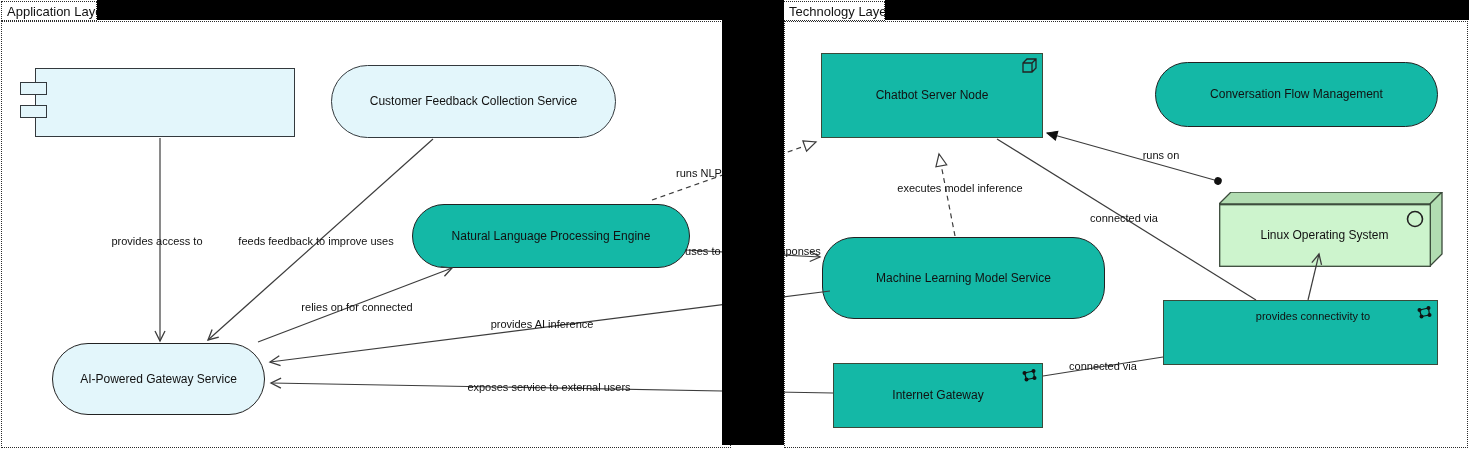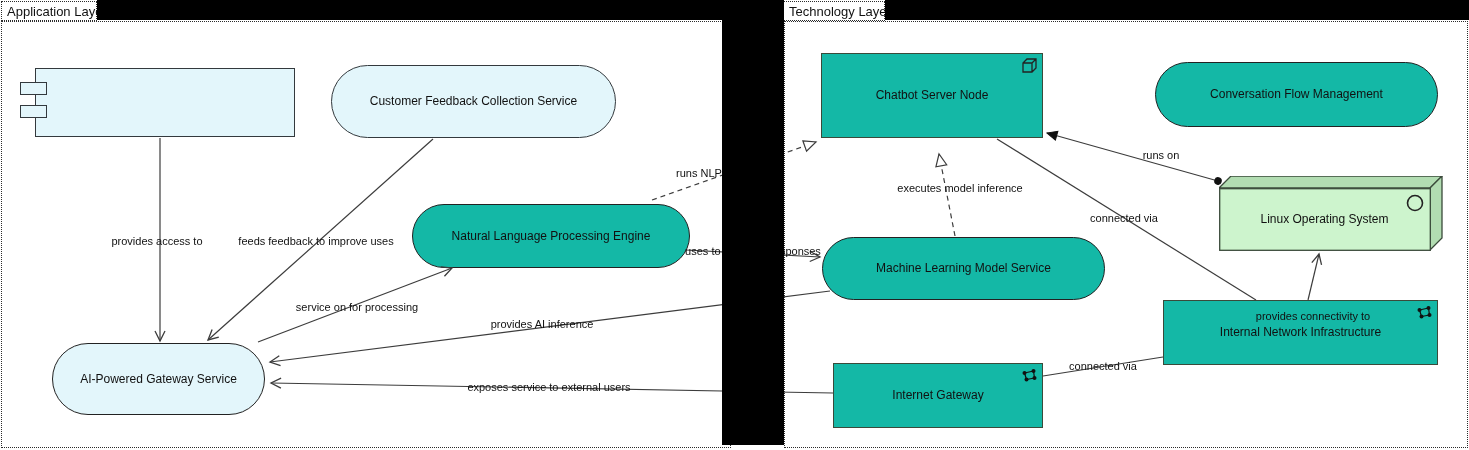--- a/index.html
+++ b/index.html
@@ -76,43 +76,42 @@
   <svg class="corner-icon" style="right:4px;top:4px;" width="17" height="16" viewBox="0 0 17 16">
     <path d="M2 5 L6 1 L15 1 L15 10 L11 14 L2 14 Z M2 5 L11 5 L11 14 M11 5 L15 1" fill="none" stroke="#222" stroke-width="1.3"></path>
   </svg>
   <span class="nlabel">Chatbot Server Node</span>
 </div>
 
 <div class="node tech" style="left:1155px;top:62px;width:283px;height:65px;border-radius:33px;border-color:#222;align-items:center;">
   <span class="nlabel">Conversation Flow Management</span>
 </div>
 
-<div class="node tech" style="left:822px;top:237px;width:283px;height:63px;border-radius:32px;border-color:#222;">
+<div class="node tech" style="left:822px;top:237px;width:283px;height:82px;border-radius:32px;border-color:#222;">
   <span class="nlabel">Machine Learning Model Service</span>
 </div>
 
-<div class="node3d" style="left:1219px;top:176px;width:224px;height:97px;">
+<div class="node3d" style="left:1219px;top:192px;width:224px;height:97px;">
   <svg width="224" height="75" viewBox="0 0 224 75">
     <polygon points="0,12 12,0 223,0 211,12" fill="#b2ddb2" stroke="#3a4a3a" stroke-width="1.3"></polygon>
     <polygon points="211,12 223,0 223,62 211,74" fill="#b2ddb2" stroke="#3a4a3a" stroke-width="1.3"></polygon>
     <rect x="0.7" y="12.7" width="210.6" height="61.6" fill="#cdf4cd" stroke="#3a4a3a" stroke-width="1.3"></rect>
     <circle cx="196" cy="27" r="7.5" fill="none" stroke="#222" stroke-width="1.6"></circle>
   </svg>
   <div class="lbl">Linux Operating System</div>
 </div>
 
 <div class="node tech rectnode" style="left:1163px;top:300px;width:275px;height:65px;">
   <svg class="corner-icon" style="right:5px;top:5px;" width="15" height="13" viewBox="0 0 15 13">
     <path d="M2.5 4 L11.5 2 M2.5 4 L4.5 10.5 M11.5 2 L12.5 9 M4.5 10.5 L12.5 9" stroke="#111" stroke-width="1.2" fill="none"></path>
     <circle cx="2.5" cy="4" r="2" fill="#111"></circle>
       <circle cx="11.5" cy="2" r="2" fill="#111"></circle>
     <circle cx="4.5" cy="10.5" r="2" fill="#111"></circle>
       <circle cx="12.5" cy="9" r="2" fill="#111"></circle>
   </svg>
-  <span class="nlabel">Internal Network Infrastructure</span>
 </div>
 
 <div class="node tech rectnode" style="left:833px;top:363px;width:210px;height:65px;">
   <svg class="corner-icon" style="right:5px;top:5px;" width="15" height="13" viewBox="0 0 15 13">
     <path d="M2.5 4 L11.5 2 M2.5 4 L4.5 10.5 M11.5 2 L12.5 9 M4.5 10.5 L12.5 9" stroke="#111" stroke-width="1.2" fill="none"></path>
     <circle cx="2.5" cy="4" r="2" fill="#111"></circle>
       <circle cx="11.5" cy="2" r="2" fill="#111"></circle>
     <circle cx="4.5" cy="10.5" r="2" fill="#111"></circle>
       <circle cx="12.5" cy="9" r="2" fill="#111"></circle>
   </svg>
@@ -145,21 +144,21 @@
     <line x1="955" y1="236" x2="939" y2="154" stroke-dasharray="5,4" marker-end="url(#mHollow)"></line>
     <line x1="1218" y1="181" x2="1047" y2="133" marker-start="url(#mBall)" marker-end="url(#mFilled)"></line>
     <line x1="997" y1="139" x2="1256" y2="300"></line>
     <line x1="1308" y1="300" x2="1319" y2="254" marker-end="url(#mOpen)"></line>
     <line x1="1043" y1="376" x2="1163" y2="357"></line>
   </g>
 </svg>
 
 <div class="elabel" style="left:157px;top:241px;">provides access to</div>
 <div class="elabel" style="left:316px;top:241px;">feeds feedback to improve uses</div>
-<div class="elabel" style="left:357px;top:307px;">service on for processing</div>
+<div class="elabel" style="left:357px;top:307px;">relies on for connected</div>
 <div class="elabel" style="left:699px;top:173px;">runs NLP</div>
 <div class="elabel" style="left:753px;top:251px;">uses to generate responses</div>
 <div class="elabel" style="left:542px;top:324px;">provides AI inference</div>
 <div class="elabel" style="left:549px;top:387px;">exposes service to external users</div>
 <div class="elabel" style="left:948px;top:188px;margin-left:12px;">executes model inference</div>
 <div class="elabel" style="left:1161px;top:155px;">runs on</div>
 <div class="elabel" style="left:1124px;top:218px;">connected via</div>
 <div class="elabel" style="left:1313px;top:276px;margin-top:40px;">provides connectivity to</div>
 <div class="elabel" style="left:1103px;top:366px;">connected via</div>
 

